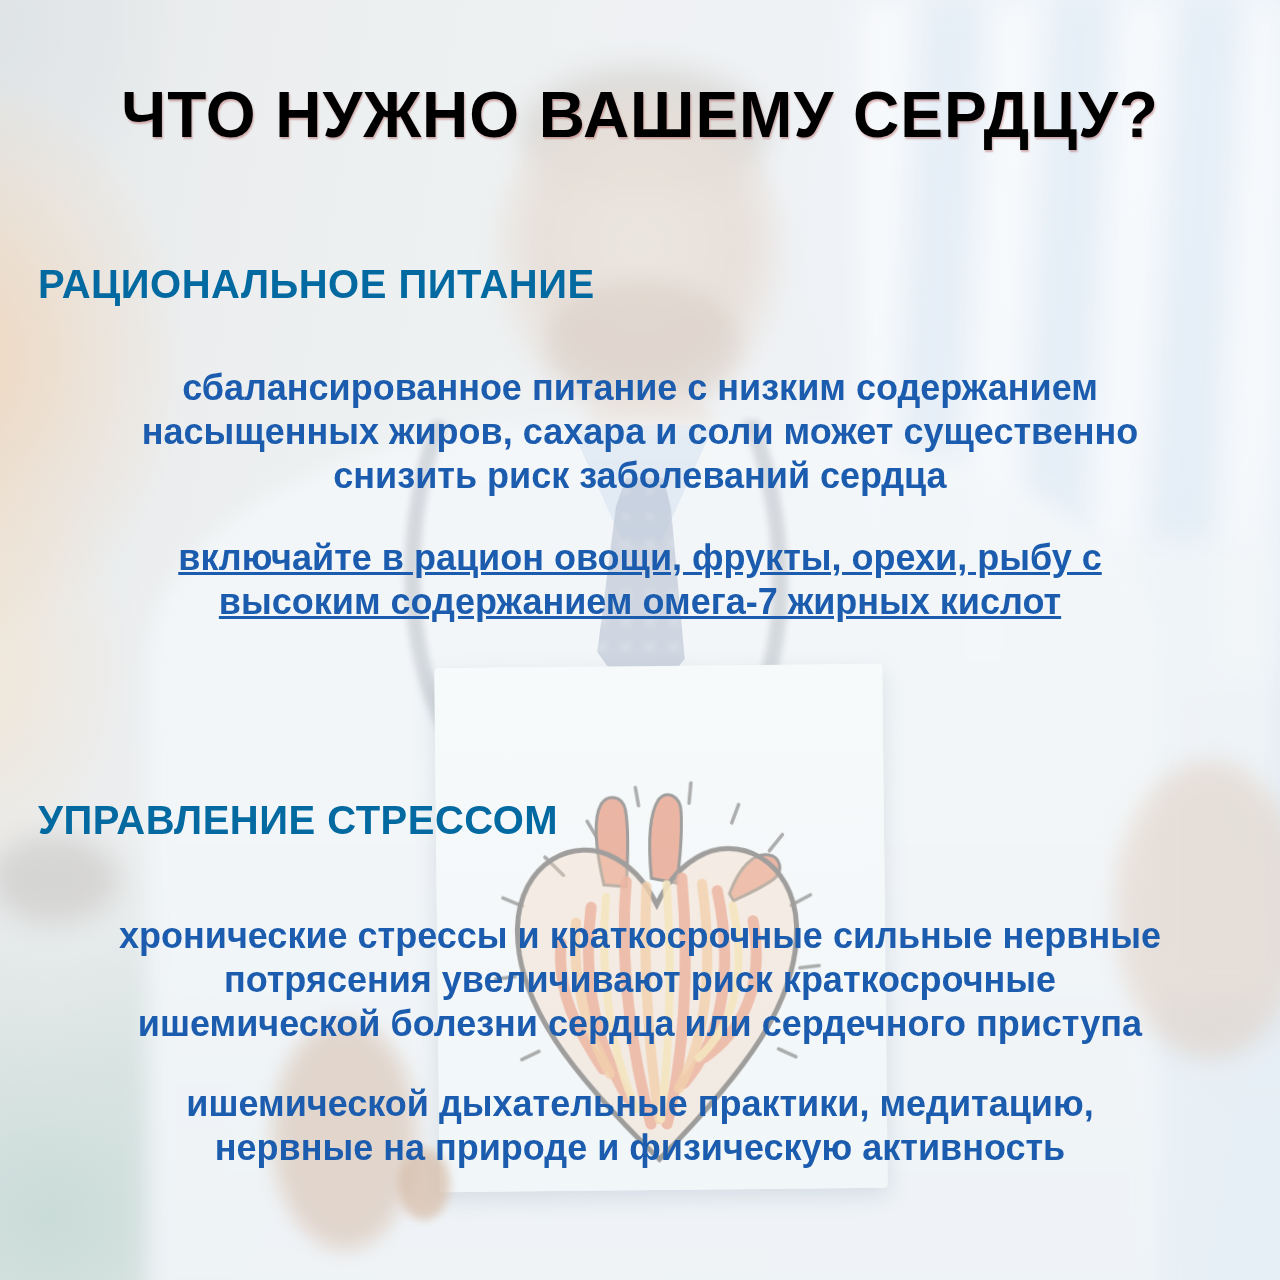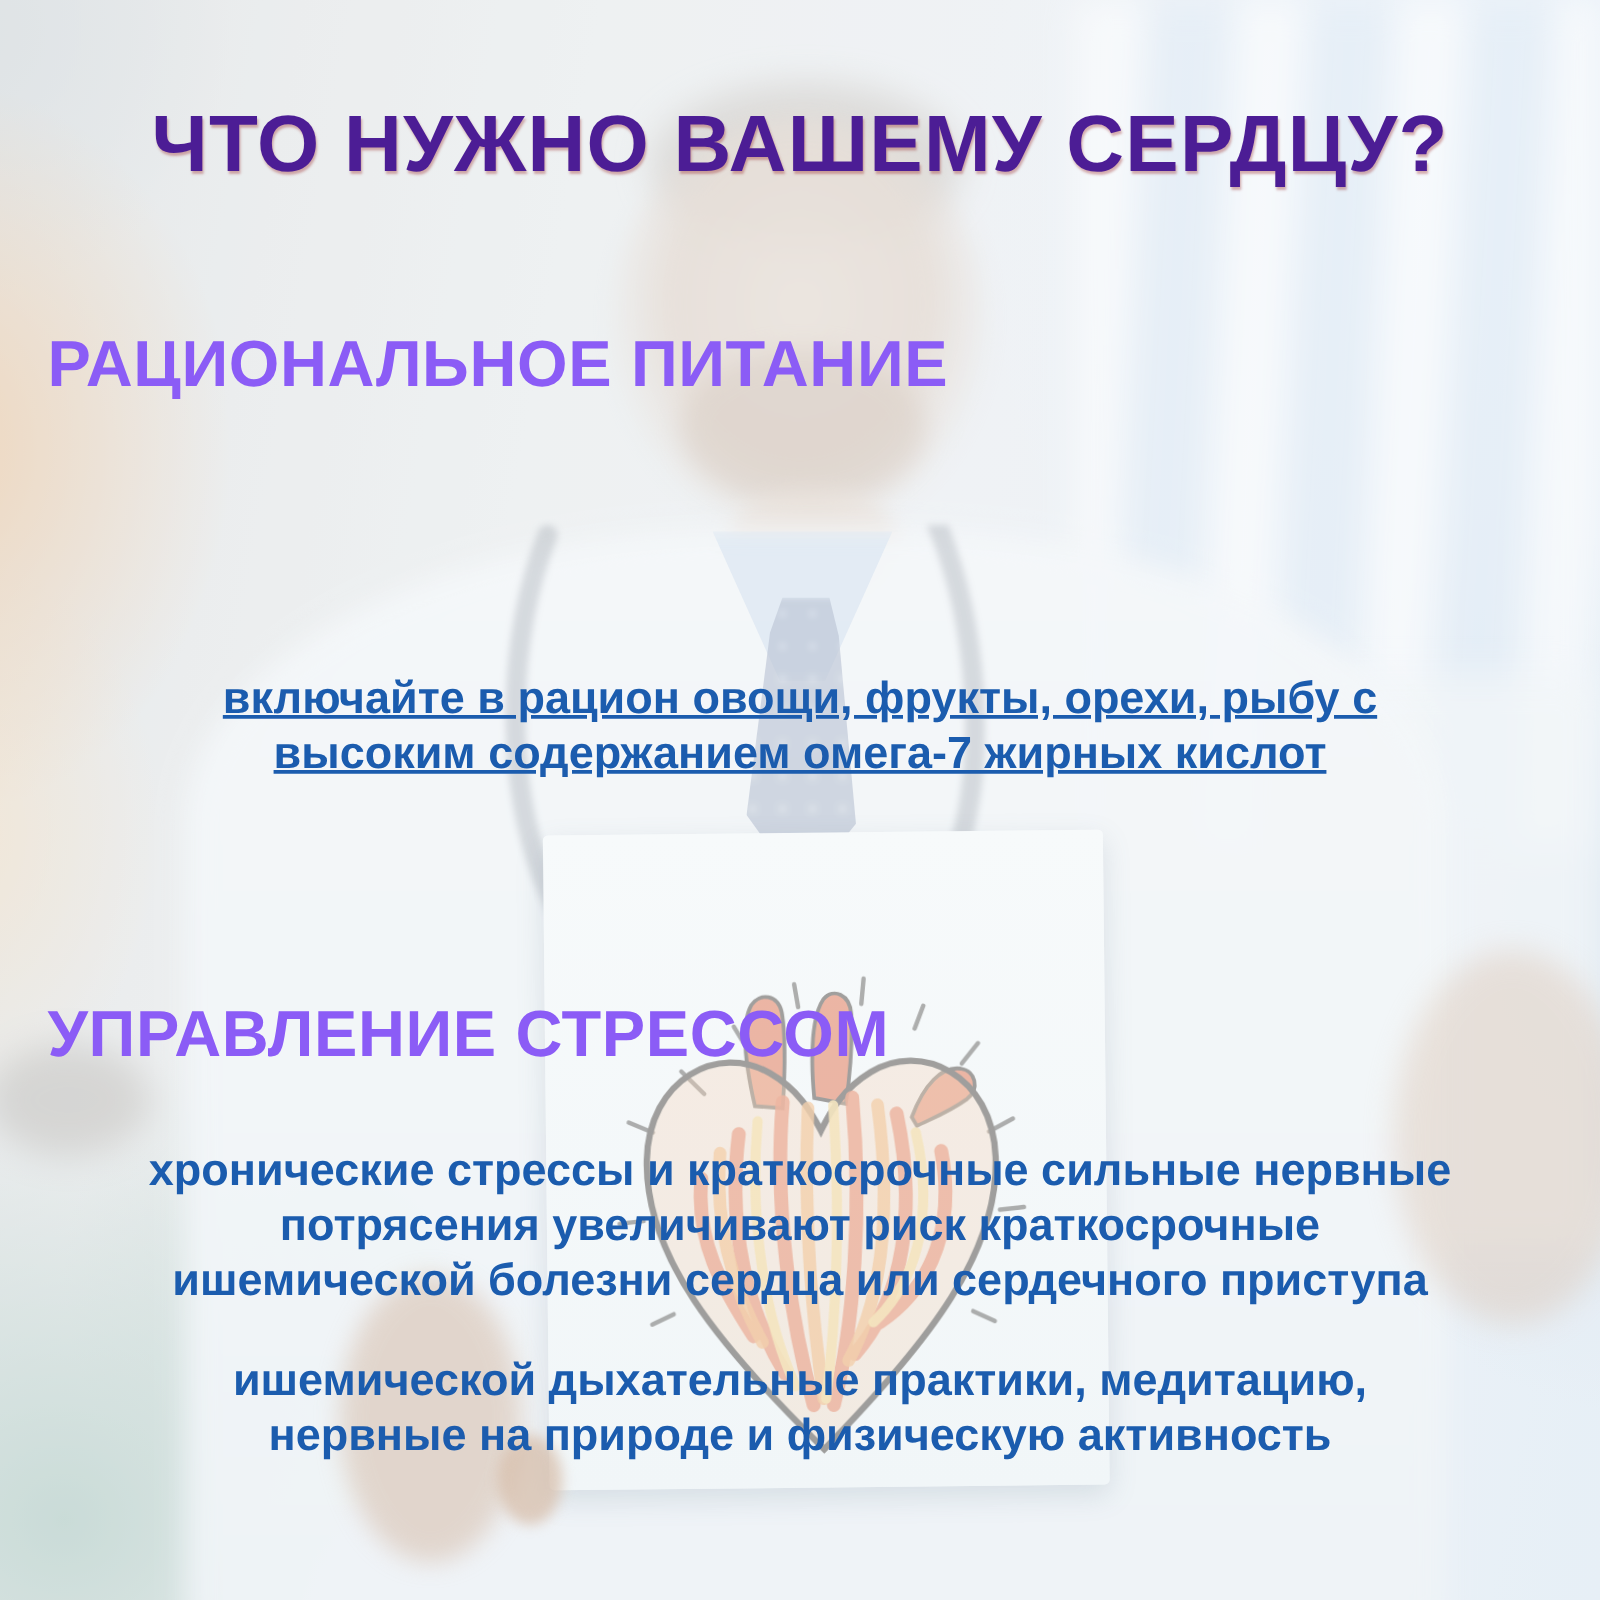--- a/index.html
+++ b/index.html
@@ -47,23 +47,23 @@
   .card{left:437px;top:666px;width:448px;height:524px;background:linear-gradient(180deg,#f7fafb,#f1f6f8);
     border-radius:4px;transform:rotate(-.6deg);box-shadow:0 8px 22px rgba(100,120,145,.18);}
   .heart-svg{position:absolute;left:38px;top:58px;width:364px;height:446px;opacity:.45;filter:blur(.5px);}
 
   .hand-left{left:272px;top:1020px;width:145px;height:230px;border-radius:50%;background:#d8c2b1;filter:blur(10px);opacity:.6;}
   .thumb{left:398px;top:1148px;width:52px;height:72px;border-radius:50%;background:#d6bba6;filter:blur(5px);opacity:.7;}
   .hand-right{left:1115px;top:760px;width:190px;height:300px;border-radius:50%;background:#dcc7b6;filter:blur(12px);opacity:.45;}
 
   
   .txt{position:absolute;z-index:10;font-weight:bold;}
-  .title{left:0;right:0;top:78px;text-align:center;font-size:64px;letter-spacing:1px;color:#4c1d95;
+  .title{left:0;right:0;top:78px;text-align:center;font-size:64px;letter-spacing:1px;color:#000000;
     text-shadow:1px 2px 2px rgba(150,30,30,.35);}
-  .h-section{font-size:52px;letter-spacing:.5px;color:#8b5cf6;}
+  .h-section{font-size:40px;letter-spacing:.5px;color:#0369a1;}
   .h1{left:38px;top:262px;}
   .h2{left:38px;top:798px;}
   .para{left:64px;width:1152px;text-align:center;color:#1b5cae;font-size:36px;line-height:44px;}
   .p1{top:366px;} .p2{top:536px;text-decoration:underline;} .p3{top:914px;} .p4{top:1082px;}
   .para .line{display:block;}
 </style>
 </head>
 <body>
 
 <div class="poster">
@@ -141,20 +141,25 @@
 
     <div class="hand-left abs"></div>
     <div class="thumb abs"></div>
     <div class="hand-right abs"></div>
   </div>
 
   <div class="txt title">ЧТО НУЖНО ВАШЕМУ СЕРДЦУ?</div>
 
   <div class="txt h-section h1">РАЦИОНАЛЬНОЕ ПИТАНИЕ</div>
 
+  <div class="txt para p1">
+    <span class="line">сбалансированное питание с низким содержанием</span>
+    <span class="line">насыщенных жиров, сахара и соли может существенно</span>
+    <span class="line">снизить риск заболеваний сердца</span>
+  </div>
 
   <div class="txt para p2">
     <span class="line">включайте в рацион овощи, фрукты, орехи, рыбу с</span>
     <span class="line">высоким содержанием омега-7 жирных кислот</span>
   </div>
 
   <div class="txt h-section h2">УПРАВЛЕНИЕ СТРЕССОМ</div>
 
   <div class="txt para p3">
     <span class="line">хронические стрессы и краткосрочные сильные нервные</span>

